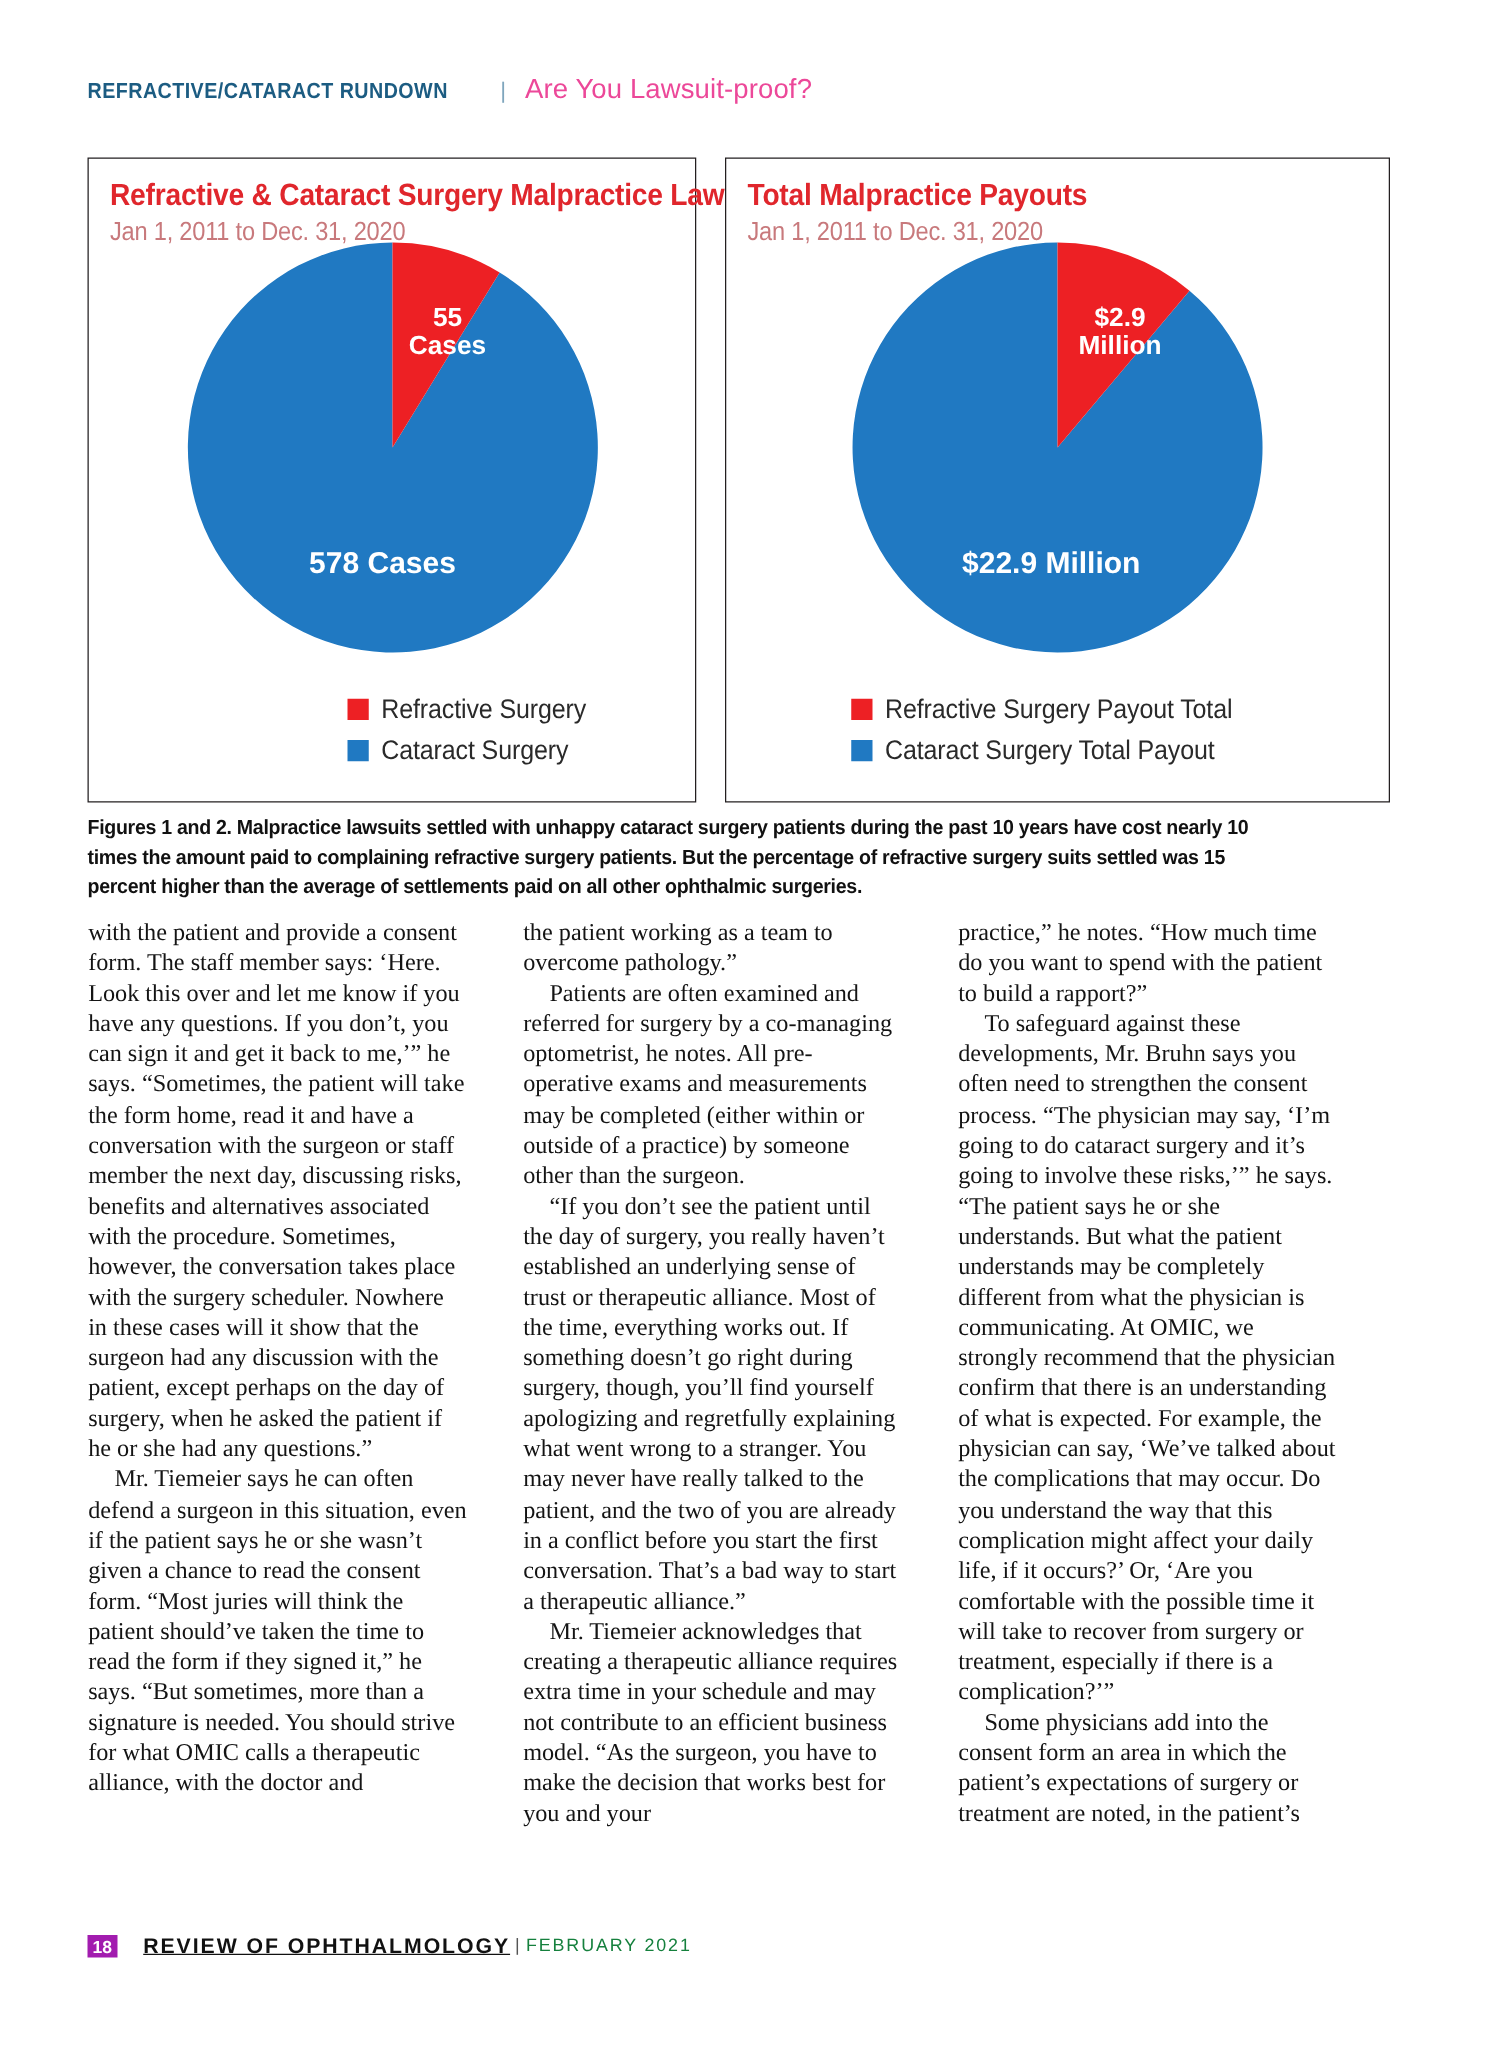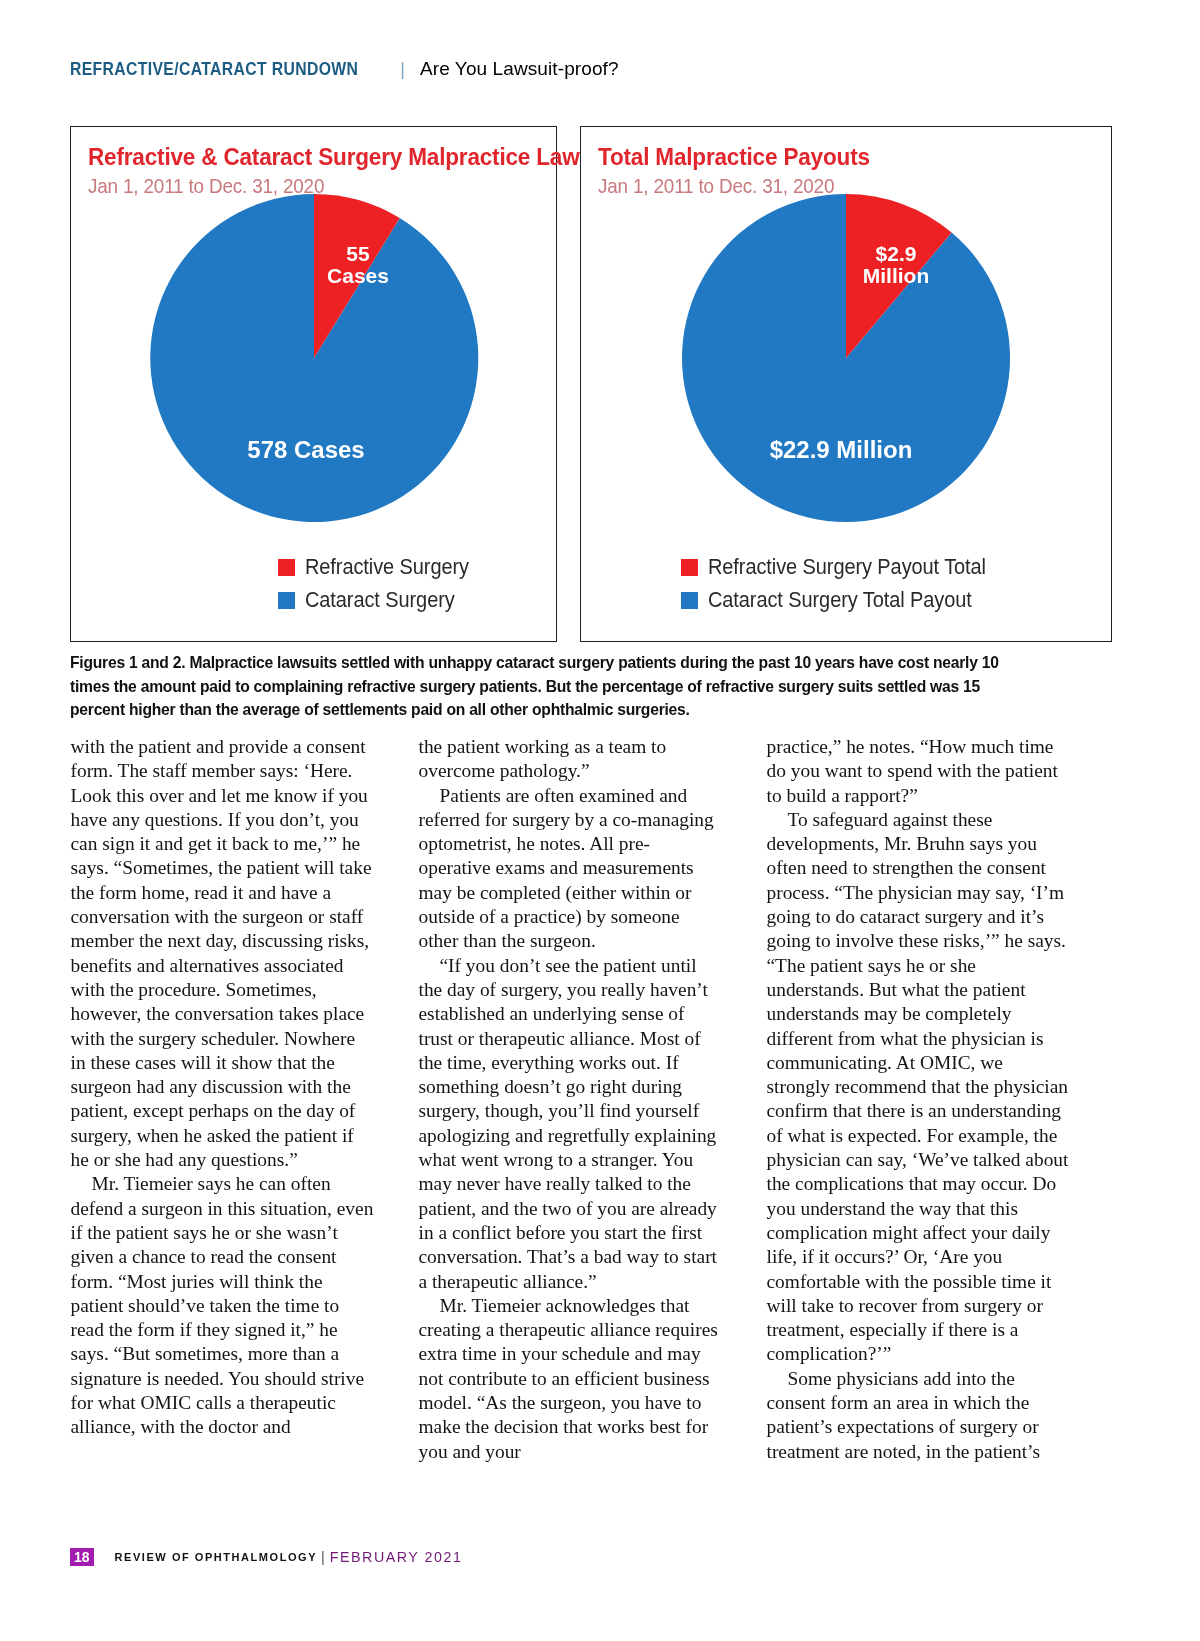--- a/index.html
+++ b/index.html
@@ -38,22 +38,22 @@
     transform-origin: left bottom;
   }
   #running-head .rh-sep {
     font-family: "Liberation Sans", sans-serif;
     font-size: 18px;
     color: #7fa6bd;
     margin: 0 7px 0 2px;
   }
   #running-head .rh-title {
     font-family: "Liberation Sans", sans-serif;
-    font-size: 19px;
-    color: #000000;
+    font-size: 22px;
+    color: #ec4899;
     letter-spacing: 0.1px;
   }
 
   
   .figure-panel {
     position: absolute;
     top: 126px;
     height: 516px;
     border: 1px solid #231f20;
     background: #ffffff;
@@ -192,35 +192,36 @@
     font-weight: bold;
     font-size: 14px;
     line-height: 18px;
     padding: 0 4px;
     margin-right: 21px;
     display: inline-block;
   }
   #footer-pub {
     font-family: "Liberation Sans", sans-serif;
     font-weight: bold;
-    font-size: 11px;
+    font-size: 17px;
     letter-spacing: 1.55px;
     color: #111111;
+    text-decoration: underline;
   }
   #footer-sep {
     font-family: "Liberation Sans", sans-serif;
     font-size: 14.3px;
     color: #555555;
     margin: 0 5px 0 4px;
   }
   #footer-issue {
     font-family: "Liberation Sans", sans-serif;
     font-size: 14.3px;
     letter-spacing: 1.5px;
-    color: #701a75;
+    color: #15803d;
   }
 </style>
 </head>
 <body>
 
 <div id="running-head">
   <span class="rh-section">REFRACTIVE/CATARACT RUNDOWN</span>
   <span class="rh-sep">|</span>
   <span class="rh-title">Are You Lawsuit-proof?</span>
 </div>

